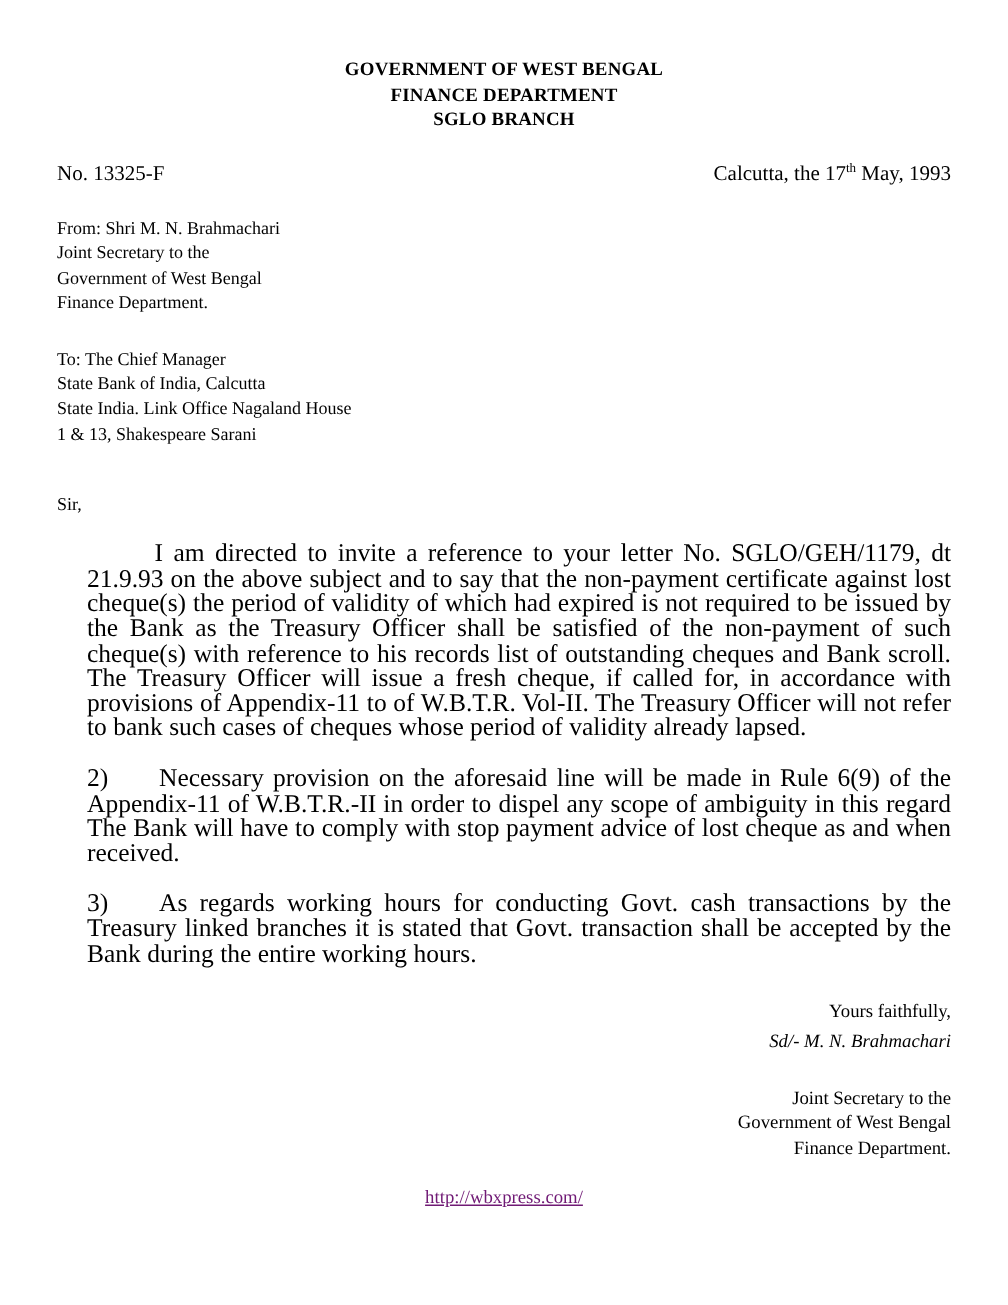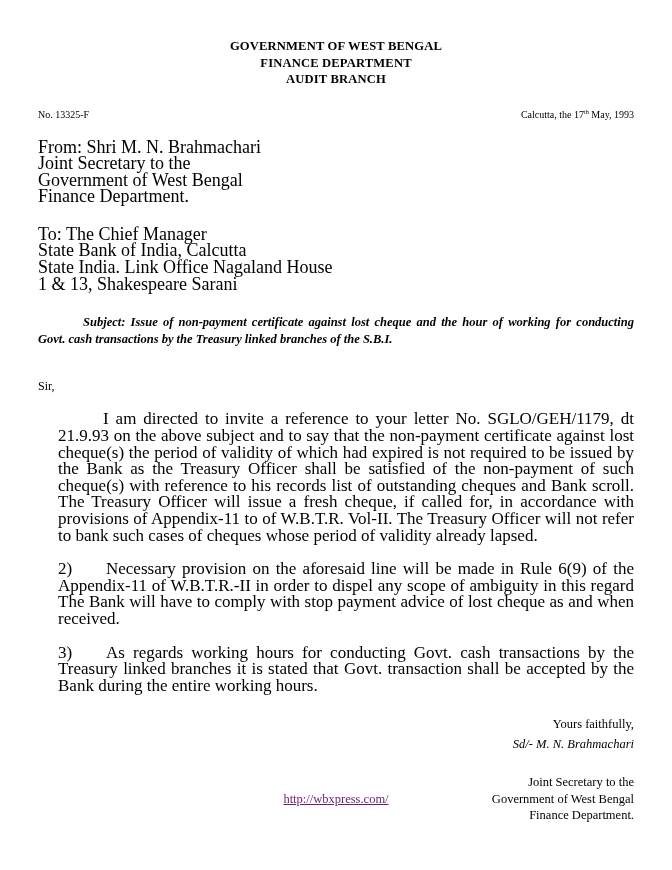--- a/index.html
+++ b/index.html
@@ -29,32 +29,32 @@
     line-height: 16.5px;
     letter-spacing: 0.15px;
     padding-top: 38px;
   }
   .letterhead div { white-space: nowrap; }
 
   .refline {
     display: flex;
     justify-content: space-between;
     align-items: baseline;
-    font-size: 10px;
+    font-size: 14px;
     margin-top: 21px;
   }
   .refline .right { text-align: right; }
   sup {
     font-size: 0.62em;
     vertical-align: super;
     line-height: 0;
   }
 
   .addr {
-    font-size: 18px;
+    font-size: 12px;
     line-height: 16.6px;
     margin-top: 19px;
   }
   .addr div { white-space: nowrap; }
   .addr.to-block { margin-top: 21px; }
 
   .subject {
     font-weight: bold;
     font-style: italic;
     font-size: 12.5px;
@@ -116,21 +116,21 @@
   }
 </style>
 </head>
 <body>
 
 <div class="page">
 
   <div class="letterhead">
     <div>GOVERNMENT OF WEST BENGAL</div>
     <div>FINANCE DEPARTMENT</div>
-    <div>AUDIT BRANCH</div>
+    <div>SGLO BRANCH</div>
   </div>
 
   <div class="refline">
     <span>No. 13325-F</span>
     <span class="right"><span>Calcutta, the 17</span><sup>th</sup><span> May, 1993</span></span>
   </div>
 
   <div class="addr from-block">
     <div>From: Shri M. N. Brahmachari</div>
     <div>Joint Secretary to the</div>
@@ -138,21 +138,20 @@
     <div>Finance Department.</div>
   </div>
 
   <div class="addr to-block">
     <div>To: The Chief Manager</div>
     <div>State Bank of India, Calcutta</div>
     <div>State India. Link Office Nagaland House</div>
     <div>1 &amp; 13, Shakespeare Sarani</div>
   </div>
 
-  <div class="subject">Subject: Issue of non-payment certificate against lost cheque and the hour of working for conducting Govt. cash transactions by the Treasury linked branches of the S.B.I.</div>
 
   <div class="salutation">Sir,</div>
 
   <div class="para first">I am directed to invite a reference to your letter No. SGLO/GEH/1179, dt 21.9.93 on the above subject and to say that the non-payment certificate against lost cheque(s) the period of validity of which had expired is not required to be issued by the Bank as the Treasury Officer shall be satisfied of the non-payment of such cheque(s) with reference to his records list of outstanding cheques and Bank scroll. The Treasury Officer will issue a fresh cheque, if called for, in accordance with provisions of Appendix-11 to of W.B.T.R. Vol-II. The Treasury Officer will not refer to bank such cases of cheques whose period of validity already lapsed.</div>
 
   <div class="para"><span class="marker">2)</span><span>Necessary provision on the aforesaid line will be made in Rule 6(9) of the Appendix-11 of W.B.T.R.-II in order to dispel any scope of ambiguity in this regard The Bank will have to comply with stop payment advice of lost cheque as and when received.</span></div>
 
   <div class="para"><span class="marker">3)</span><span>As regards working hours for conducting Govt. cash transactions by the Treasury linked branches it is stated that Govt. transaction shall be accepted by the Bank during the entire working hours.</span></div>
 
   <div class="closing">Yours faithfully,</div>

